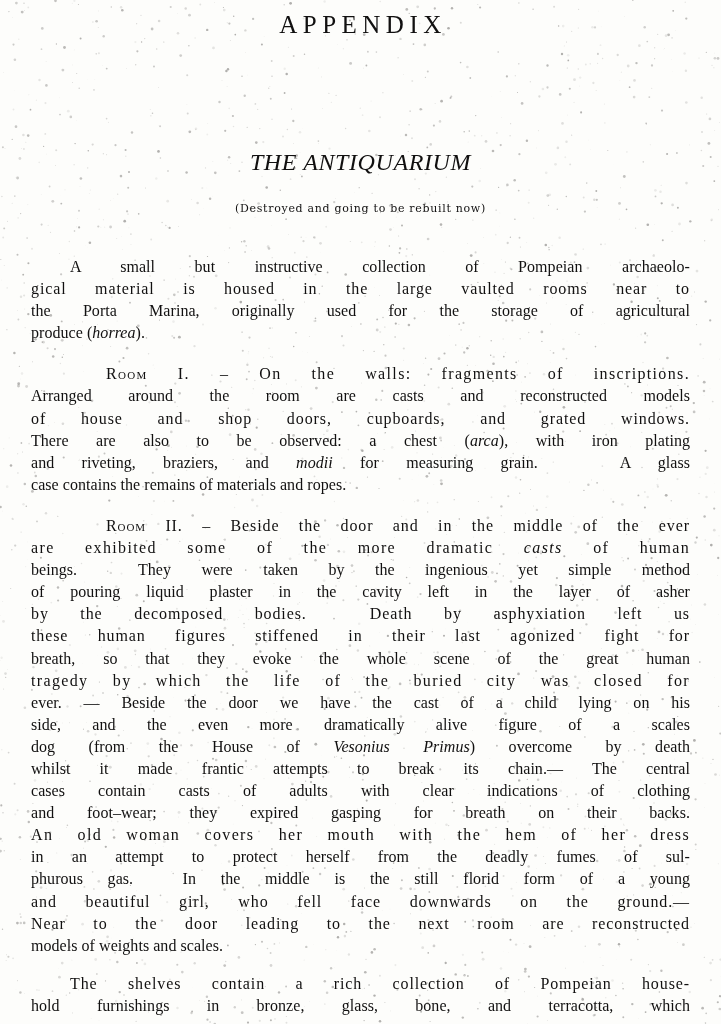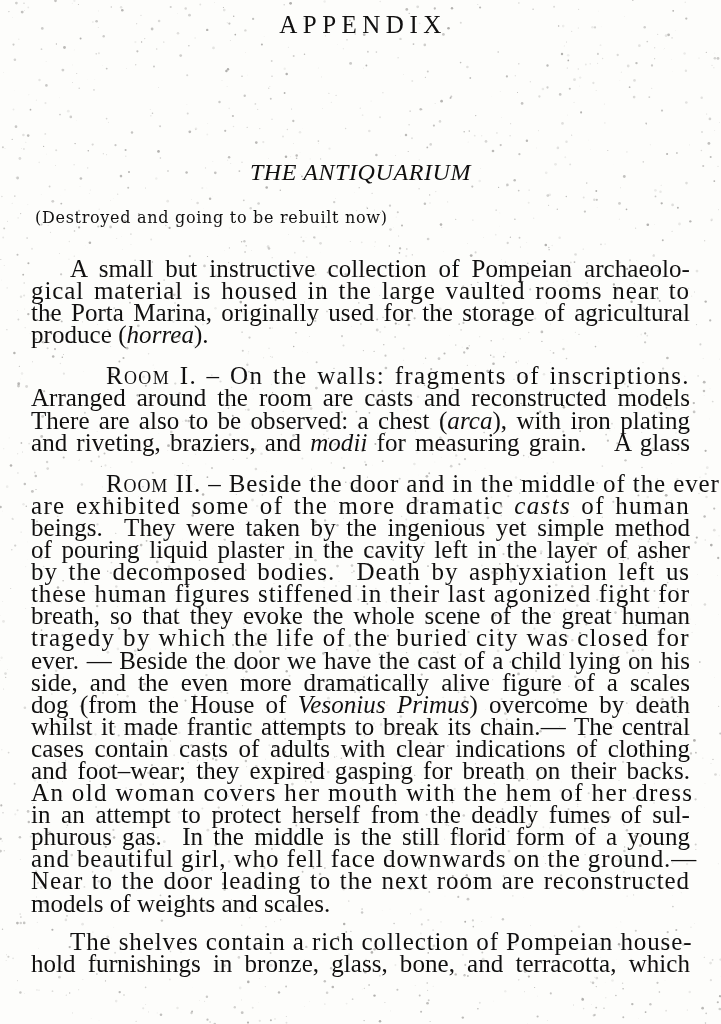--- a/index.html
+++ b/index.html
@@ -46,42 +46,43 @@
     line-height: 34px;
     text-indent: 5px;
   }
 
   .section-title {
     text-align: center;
     font-style: italic;
     font-size: 24px;
     font-weight: 400;
     letter-spacing: .6px;
-    margin: 10px;
+    margin: 0;
     padding-top: 105px;
     line-height: 30px;
   }
 
   .section-subtitle {
+    text-align: center;
     font-family: "DejaVu Serif", "Liberation Serif", serif;
-    font-size: 16px;
+    font-size: 11px;
     letter-spacing: .7px;
-    margin: 4px;
+    margin: 11px;
     padding-top: 13px;
     line-height: 16px;
   }
 
   
   .body-block {
     padding-top: 28px;
   }
 
   p.para {
     margin: 0;
-    font-size: 25px;
+    font-size: 16px;
     line-height: 22.1px;
     letter-spacing: .05px;
   }
   p.para + p.para {
     margin-top: 19px;
   }
 
   
   .ln {
     display: block;
@@ -126,22 +127,24 @@
     <p class="para">
       <span class="ln j"><span style="display:inline-block;width:39px"></span><span>A small but instructive collection of Pompeian archaeolo-</span></span>
         <span class="ln j w1">gical material is housed in the large vaulted rooms near to</span>
         <span class="ln j">the Porta Marina, originally used for the storage of agricultural</span>
         <span class="ln last"><span>produce (</span><i>horrea</i><span>).</span></span>
     </p>
 
     <p class="para">
       <span class="ln j w2"><span style="display:inline-block;width:39px"></span><span class="smallcaps">Room</span><span>&nbsp;</span><span>I.</span><span>&nbsp;</span><span>–</span><span>&nbsp;</span><span>On the walls: fragments of inscriptions.</span></span>
         <span class="ln j">Arranged around the room are casts and reconstructed models</span>
+        <span class="ln j w1">of house and shop doors, cupboards, and grated windows.</span>
         <span class="ln j"><span>There are also to be observed: a chest (</span><i>arca</i><span>), with iron plating</span></span>
         <span class="ln j"><span>and riveting, braziers, and </span><i>modii</i><span> for measuring grain.</span><span>&nbsp;&nbsp;&nbsp;</span><span>A glass</span></span>
+        <span class="ln last">case contains the remains of materials and ropes.</span>
     </p>
 
     <p class="para">
       <span class="ln j w1"><span style="display:inline-block;width:39px"></span><span class="smallcaps">Room</span><span>&nbsp;</span><span>II.</span><span>&nbsp;</span><span>–</span><span>&nbsp;</span><span>Beside the door and in the middle of the ever</span></span>
         <span class="ln j w2"><span>are exhibited some of the more dramatic </span><i>casts</i><span> of human</span></span>
         <span class="ln j"><span>beings.</span><span>&nbsp;&nbsp;</span><span>They were taken by the ingenious yet simple method</span></span>
         <span class="ln j">of pouring liquid plaster in the cavity left in the layer of asher</span>
         <span class="ln j w1"><span>by the decomposed bodies.</span><span>&nbsp;&nbsp;</span><span>Death by asphyxiation left us</span></span>
         <span class="ln j w1">these human figures stiffened in their last agonized fight for</span>
         <span class="ln j">breath, so that they evoke the whole scene of the great human</span>

